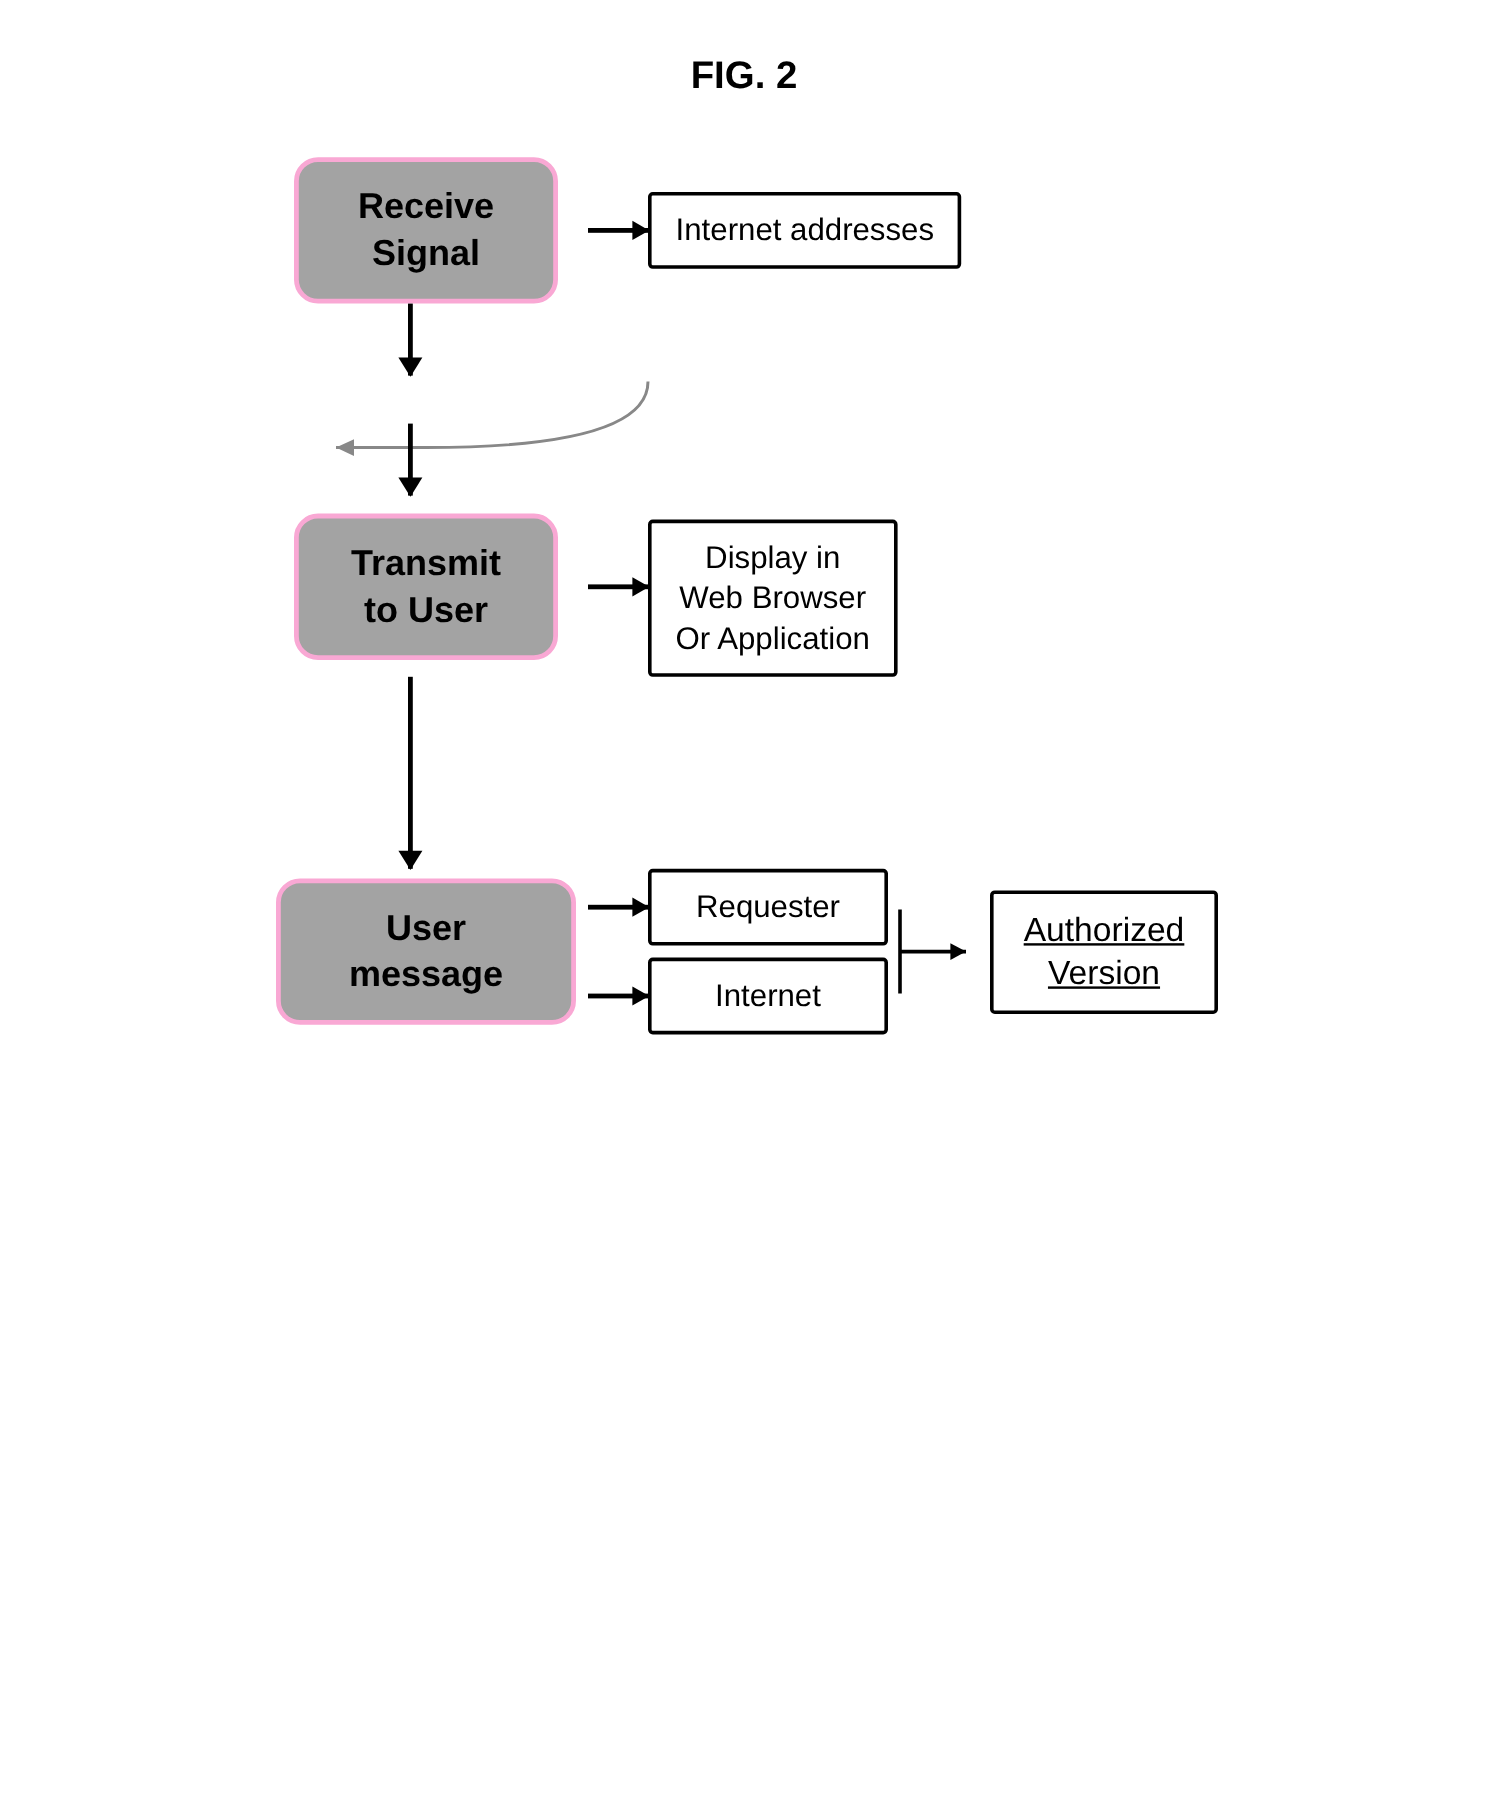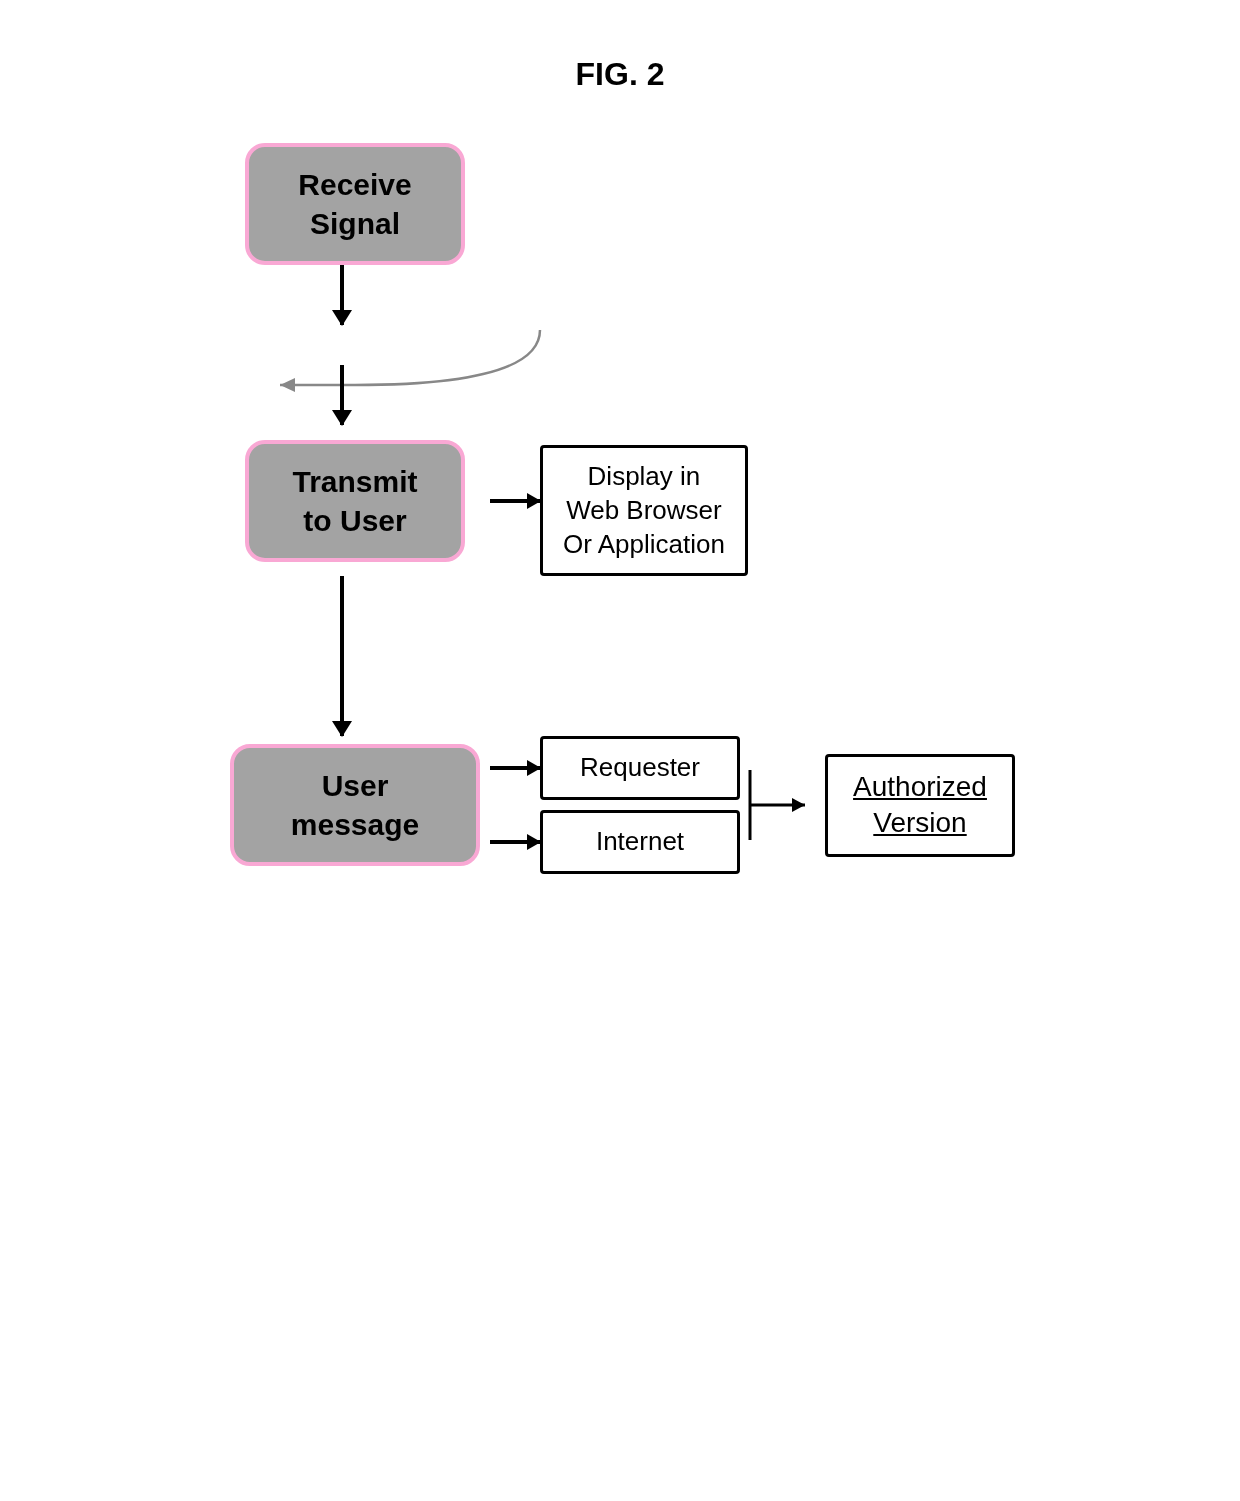--- a/index.html
+++ b/index.html
@@ -7,21 +7,21 @@
       background: #fff;
       font-family: Arial, sans-serif;
       width: 1240px;
       min-height: 1501px;
       display: flex;
       flex-direction: column;
       align-items: center;
     }
     .page-container {
       width: 1000px;
-      padding-top: 56px;
+      padding-top: 44px;
       display: flex;
       flex-direction: column;
       align-items: center;
     }
     .fig-title {
       font-size: 32px;
       font-weight: bold;
       margin-bottom: 50px;
       text-align: center;
     }
@@ -108,20 +108,28 @@
 
         <div style="width:250px; display:flex; justify-content:center;">
           <div class="main-box">
             Receive<br>Signal
           </div>
         </div>
 
         <div style="display:flex; flex-direction:column; gap:10px; margin-left:10px;">
 
 
+          <div class="side-row">
+            <div style="width:50px; height:4px; background:#000; position:relative;">
+              <div style="position:absolute; right:-1px; top:50%; transform:translateY(-50%); 
+                           border-top:8px solid transparent; border-bottom:8px solid transparent; 
+                           border-left:14px solid #000;"></div>
+            </div>
+            <div class="side-box">Internet addresses</div>
+          </div>
         </div>
       </div>
     </div>
 
     <div class="vert-space-arrow" style="height:60px;"></div>
 
     <div class="diagram-section">
       <div class="section-row">
       </div>
 

